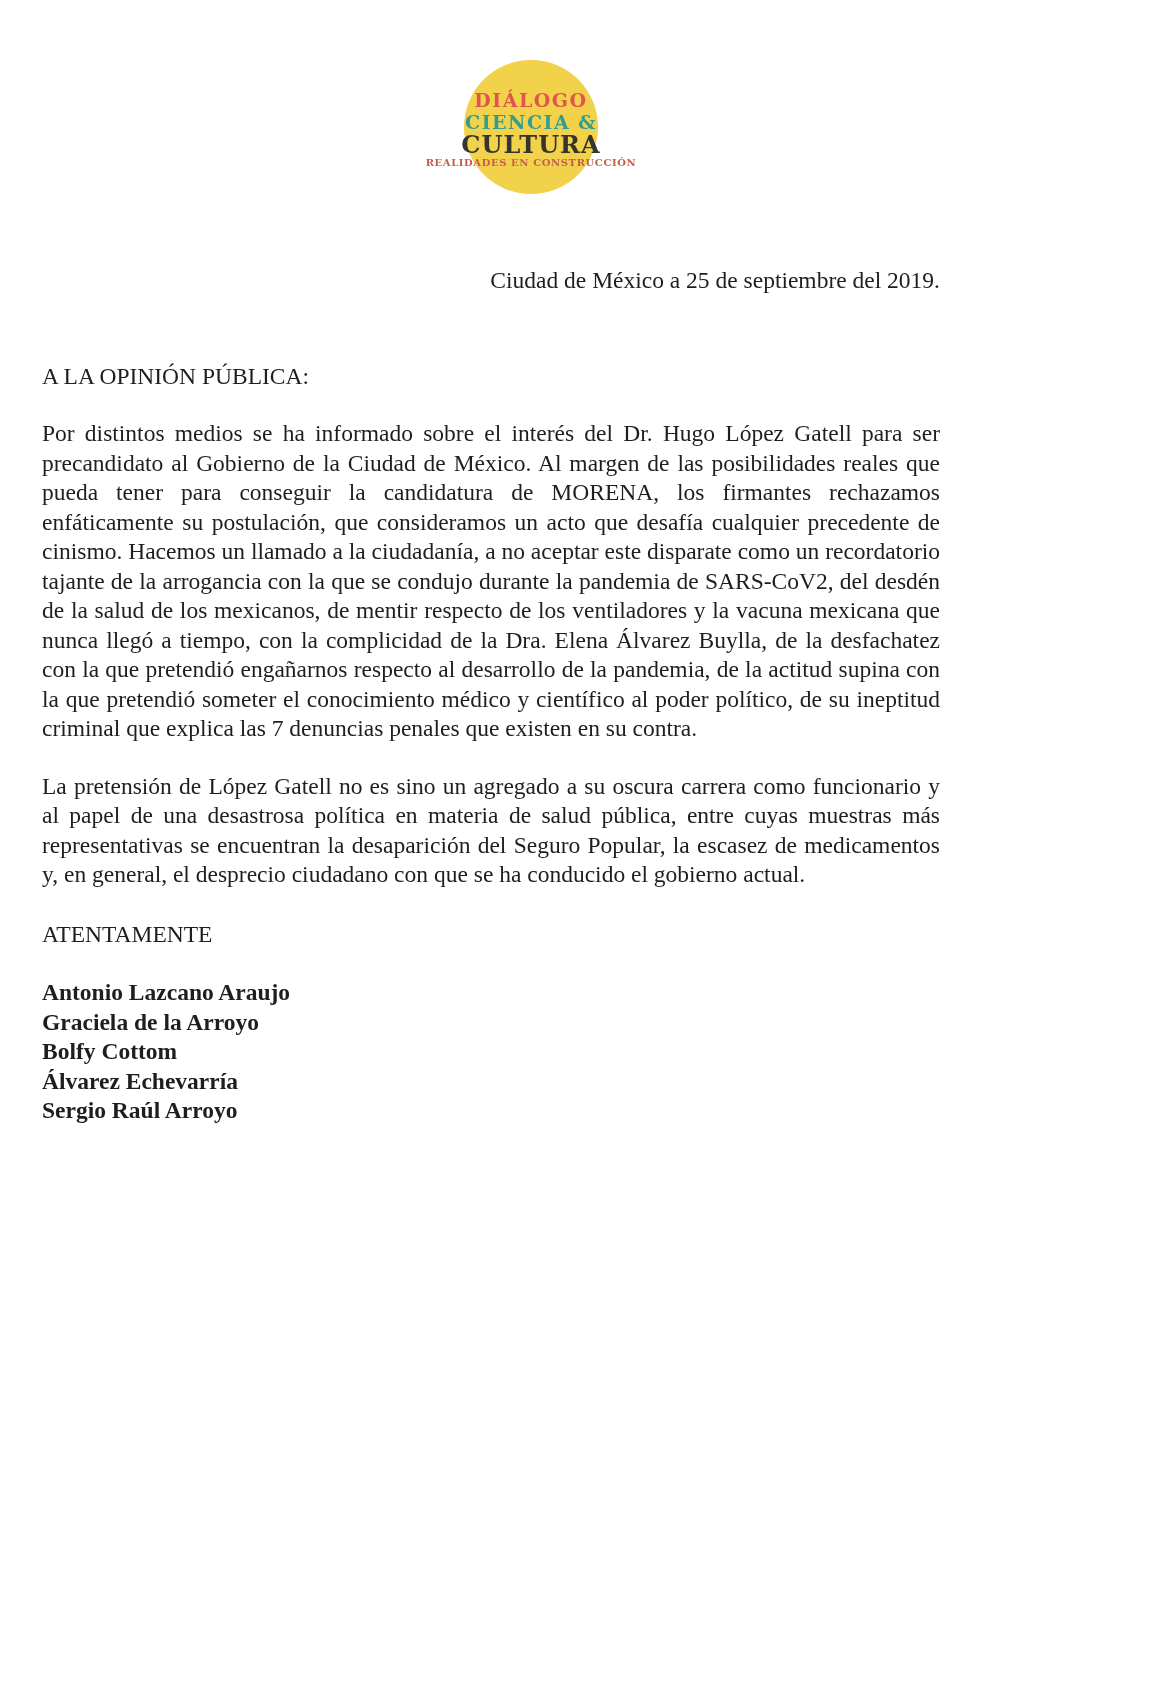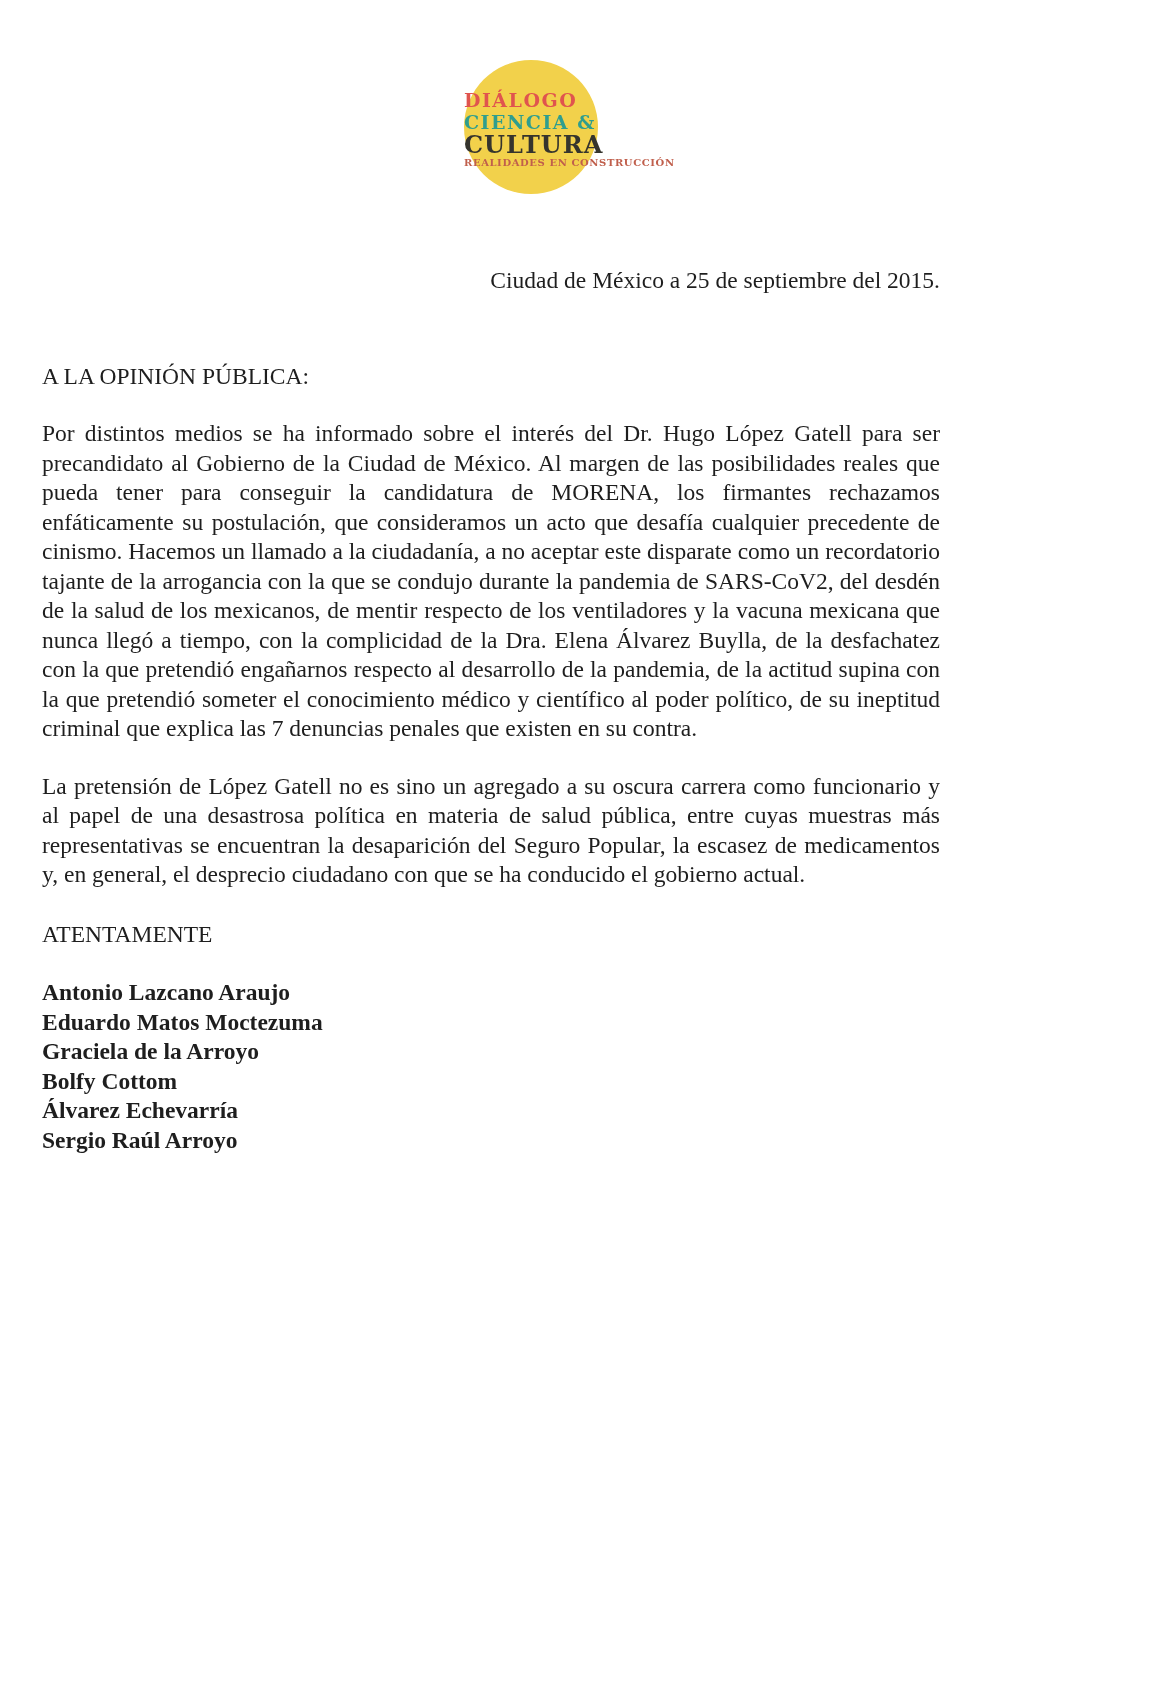--- a/index.html
+++ b/index.html
@@ -21,21 +21,21 @@
   .logo {
     position: absolute;
     left: 464px;
     top: 60px;
     width: 134px;
     height: 134px;
     border-radius: 50%;
     background: var(--logo-circle, #F2D14B);
     display: flex;
     flex-direction: column;
-    align-items: flex-start;
+    align-items: center;
     justify-content: center;
     text-align: center;
     font-family: "DejaVu Serif", serif;
     padding-top: 2px;
     box-sizing: border-box;
   }
   .logo-line1 {
     color: var(--logo-line1, #E0544E);
     font-size: 19px;
     font-weight: 700;
@@ -110,28 +110,27 @@
 <div class="page">
 
   <div class="logo">
     <div class="logo-line1">DIÁLOGO</div>
     <div class="logo-line2">CIENCIA &amp;</div>
     <div class="logo-line3">CULTURA</div>
     <div class="logo-tagline">REALIDADES EN CONSTRUCCIÓN</div>
   </div>
 
   <div class="content">
-    <p class="dateline">Ciudad de México a 25 de septiembre del 2015.</p>
+    <p class="dateline">Ciudad de México a 25 de septiembre del 2019.</p>
     <p class="salutation">A LA OPINIÓN PÚBLICA:</p>
     <p class="body-paragraph">Por distintos medios se ha informado sobre el interés del Dr. Hugo López Gatell para ser precandidato al Gobierno de la Ciudad de México. Al margen de las posibilidades reales que pueda tener para conseguir la candidatura de MORENA, los firmantes rechazamos enfáticamente su postulación, que consideramos un acto que desafía cualquier precedente de cinismo. Hacemos un llamado a la ciudadanía, a no aceptar este disparate como un recordatorio tajante de la arrogancia con la que se condujo durante la pandemia de SARS-CoV2, del desdén de la salud de los mexicanos, de mentir respecto de los ventiladores y la vacuna mexicana que nunca llegó a tiempo, con la complicidad de la Dra. Elena Álvarez Buylla, de la desfachatez con la que pretendió engañarnos respecto al desarrollo de la pandemia, de la actitud supina con la que pretendió someter el conocimiento médico y científico al poder político, de su ineptitud criminal que explica las 7 denuncias penales que existen en su contra.</p>
     <p class="body-paragraph">La pretensión de López Gatell no es sino un agregado a su oscura carrera como funcionario y al papel de una desastrosa política en materia de salud pública, entre cuyas muestras más representativas se encuentran la desaparición del Seguro Popular, la escasez de medicamentos y, en general, el desprecio ciudadano con que se ha conducido el gobierno actual.</p>
     <p class="closing">ATENTAMENTE</p>
     <ul class="signatories">
       <li>Antonio Lazcano Araujo</li>
-      <li>Eduardo Matos Moctezuma</li>
       <li>Graciela de la Arroyo</li>
       <li>Bolfy Cottom</li>
       <li>Álvarez Echevarría</li>
       <li>Sergio Raúl Arroyo</li>
     </ul>
   </div>
 
 </div>
 
 </body></html>

